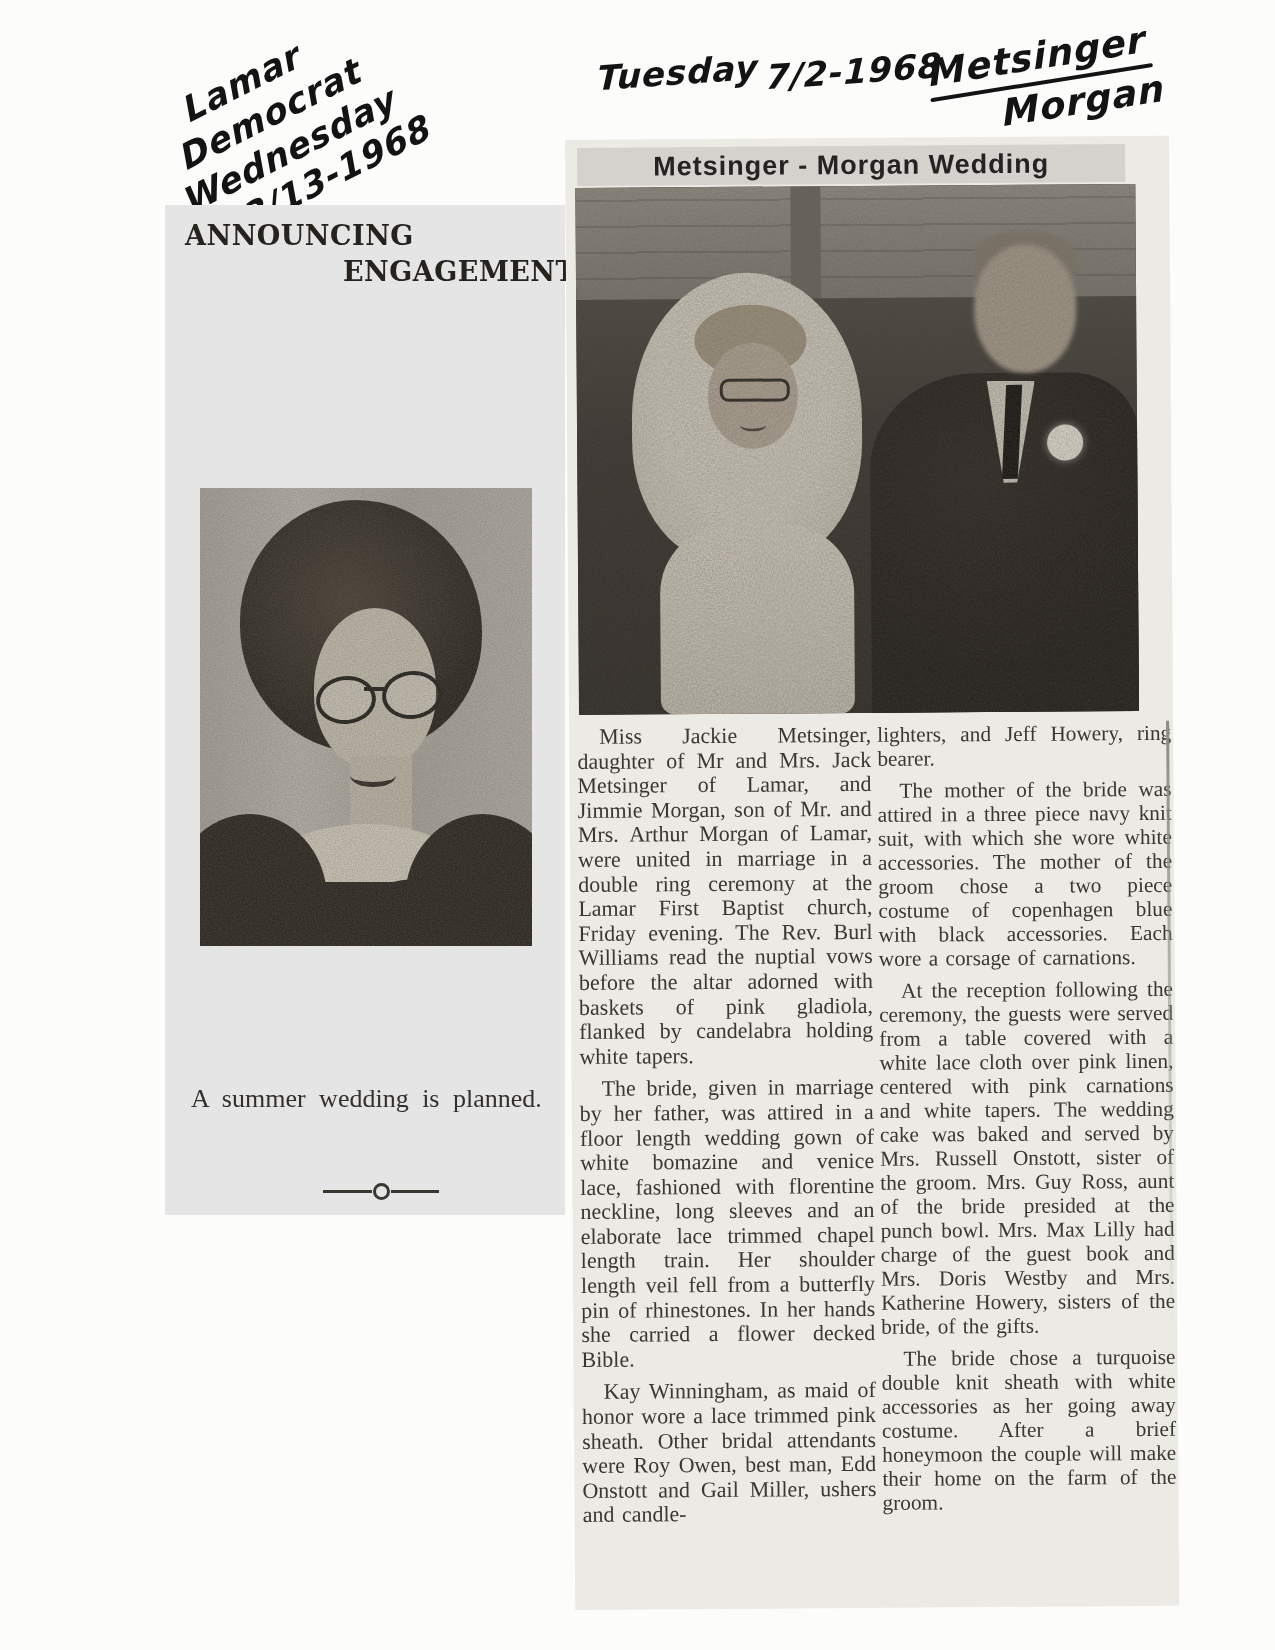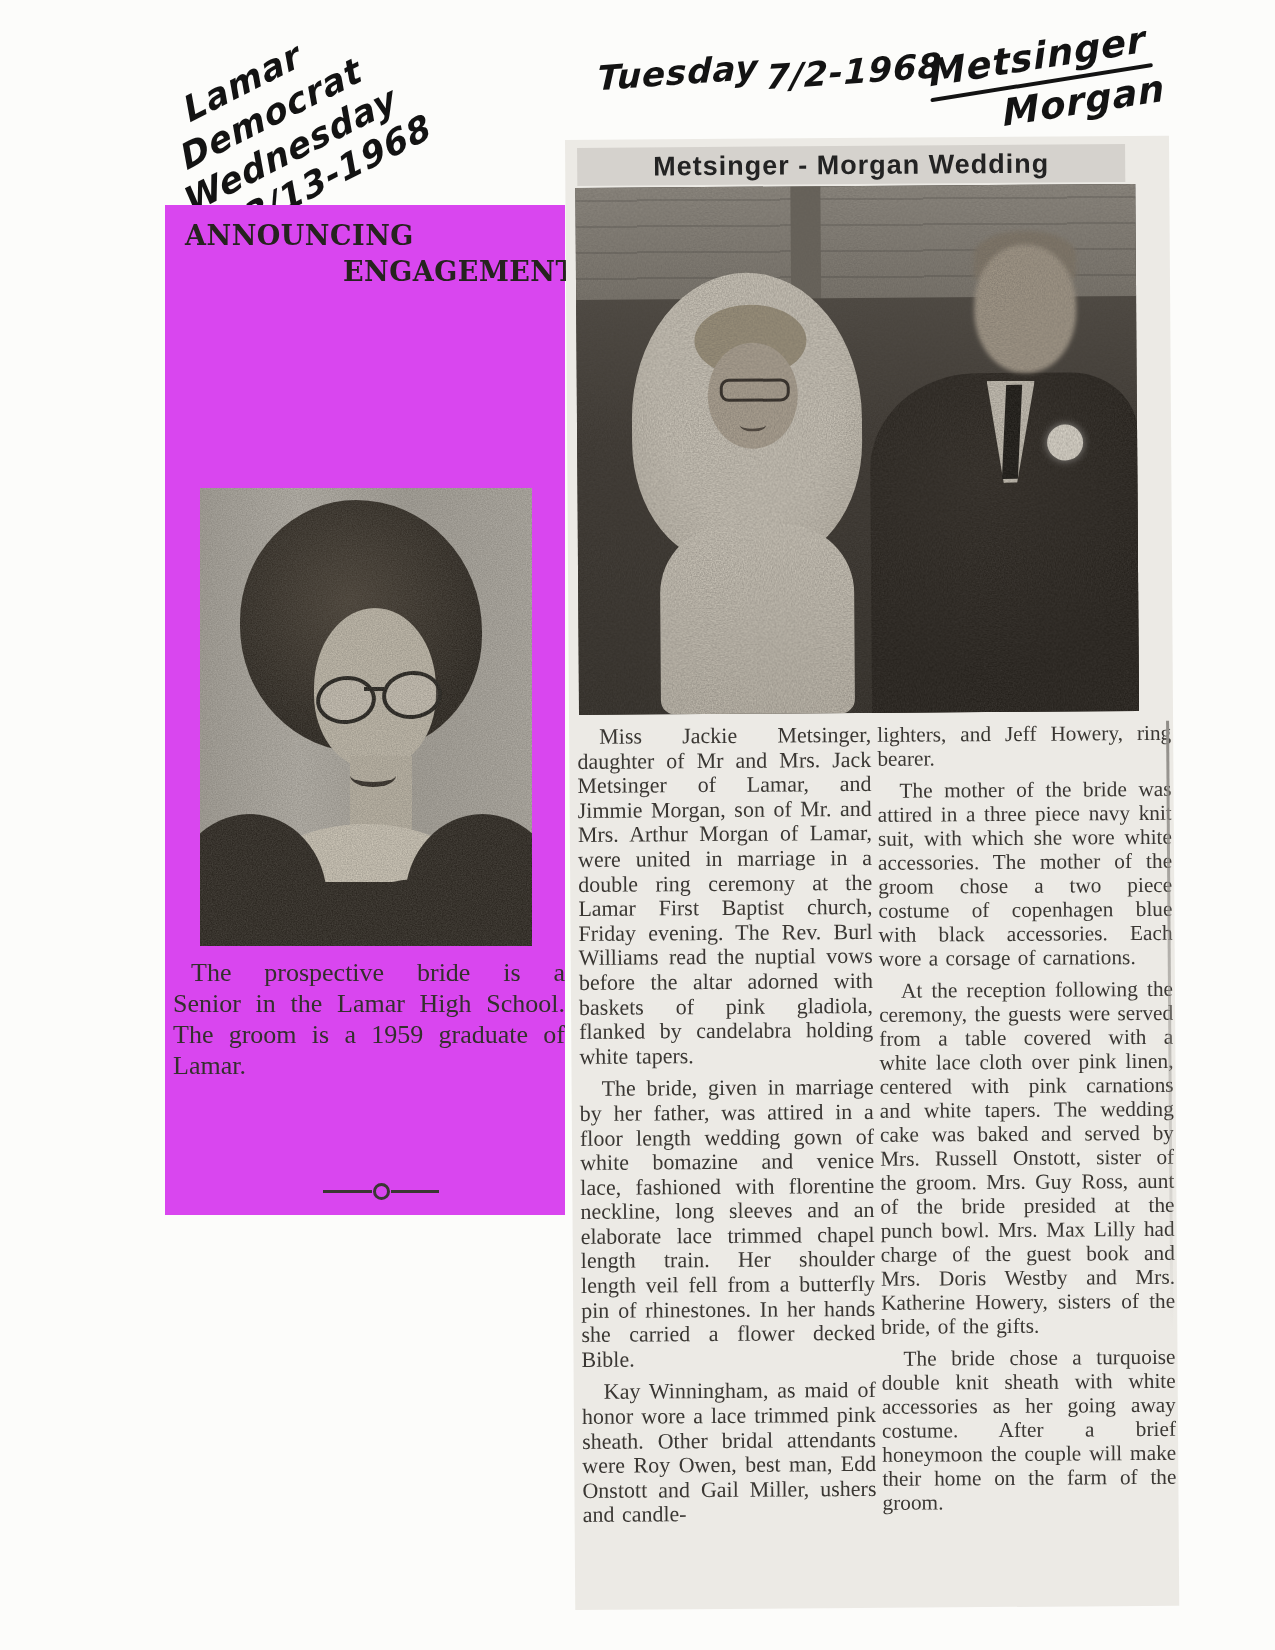--- a/index.html
+++ b/index.html
@@ -14,21 +14,21 @@
   .hand-tl .l1{display:block;margin-left:14px;}
   .hand-tl .l2{display:block;margin-left:2px;}
   .hand-tl .l3{display:block;margin-left:52px;}
   .hand-tc{left:598px;top:58px;font-size:34px;transform:rotate(-4deg) skewX(-6deg);}
   .hand-tc .date{position:relative;top:11px;margin-left:8px;}
   .hand-tr{left:928px;top:52px;font-size:37px;transform:rotate(-9deg) skewX(-6deg);}
   .hand-tr .uline{width:225px;height:4px;background:#131313;margin:3px 0 1px;border-radius:2px;}
   .hand-tr .n2{display:block;margin-left:72px;}
 
   
-  .left-clip{position:absolute;left:165px;top:205px;width:400px;height:1010px;background:#d946ef;}
+  .left-clip{position:absolute;left:165px;top:205px;width:400px;height:1010px;background:#e5e5e5;}
   .eng-h{position:absolute;left:20px;top:15px;font-family:"DejaVu Serif",serif;font-weight:700;
          font-size:27px;letter-spacing:.5px;color:#26231f;}
   .eng-h .h2{display:block;margin-left:158px;margin-top:5px;}
   .left-clip p{position:absolute;left:8px;width:392px;margin:0;font-size:26px;line-height:31px;
                color:#33302c;text-align:justify;word-spacing:7px;}
   .eng-p1{top:92px;text-indent:24px;}
   .eng-p2{top:752px;text-indent:18px;}
   .eng-p3{top:878px;text-indent:18px;}
   .divider{position:absolute;left:158px;top:978px;width:116px;display:flex;align-items:center;}
   .divider .bar{flex:1;height:3px;background:#3a3733;}
@@ -148,21 +148,21 @@
       <div class="pp-scal pp-s2"></div>
       <svg class="grain">
         <filter id="g1">
             <feTurbulence type="fractalNoise" baseFrequency="0.8" numOctaves="3" seed="7"></feTurbulence>
           <feColorMatrix type="matrix" values="0 0 0 0 0.15  0 0 0 0 0.14  0 0 0 0 0.12  0 0 0 0.5 0"></feColorMatrix>
           </filter>
         <rect width="100%" height="100%" filter="url(#g1)"></rect>
       </svg>
     </div>
 
-    <p class="eng-p2">The prospective bride is a Senior in the Lamar High School. The groom is a 1959 graduate of Lamar.</p>
+    <p class="eng-p3">A summer wedding is planned.</p>
 
     <div class="divider">
       <span class="bar"></span>
       <span class="ring">o</span>
       <span class="bar"></span>
     </div>
   </div>
 
   <div class="right-clip">
     <div class="wed-strip">

